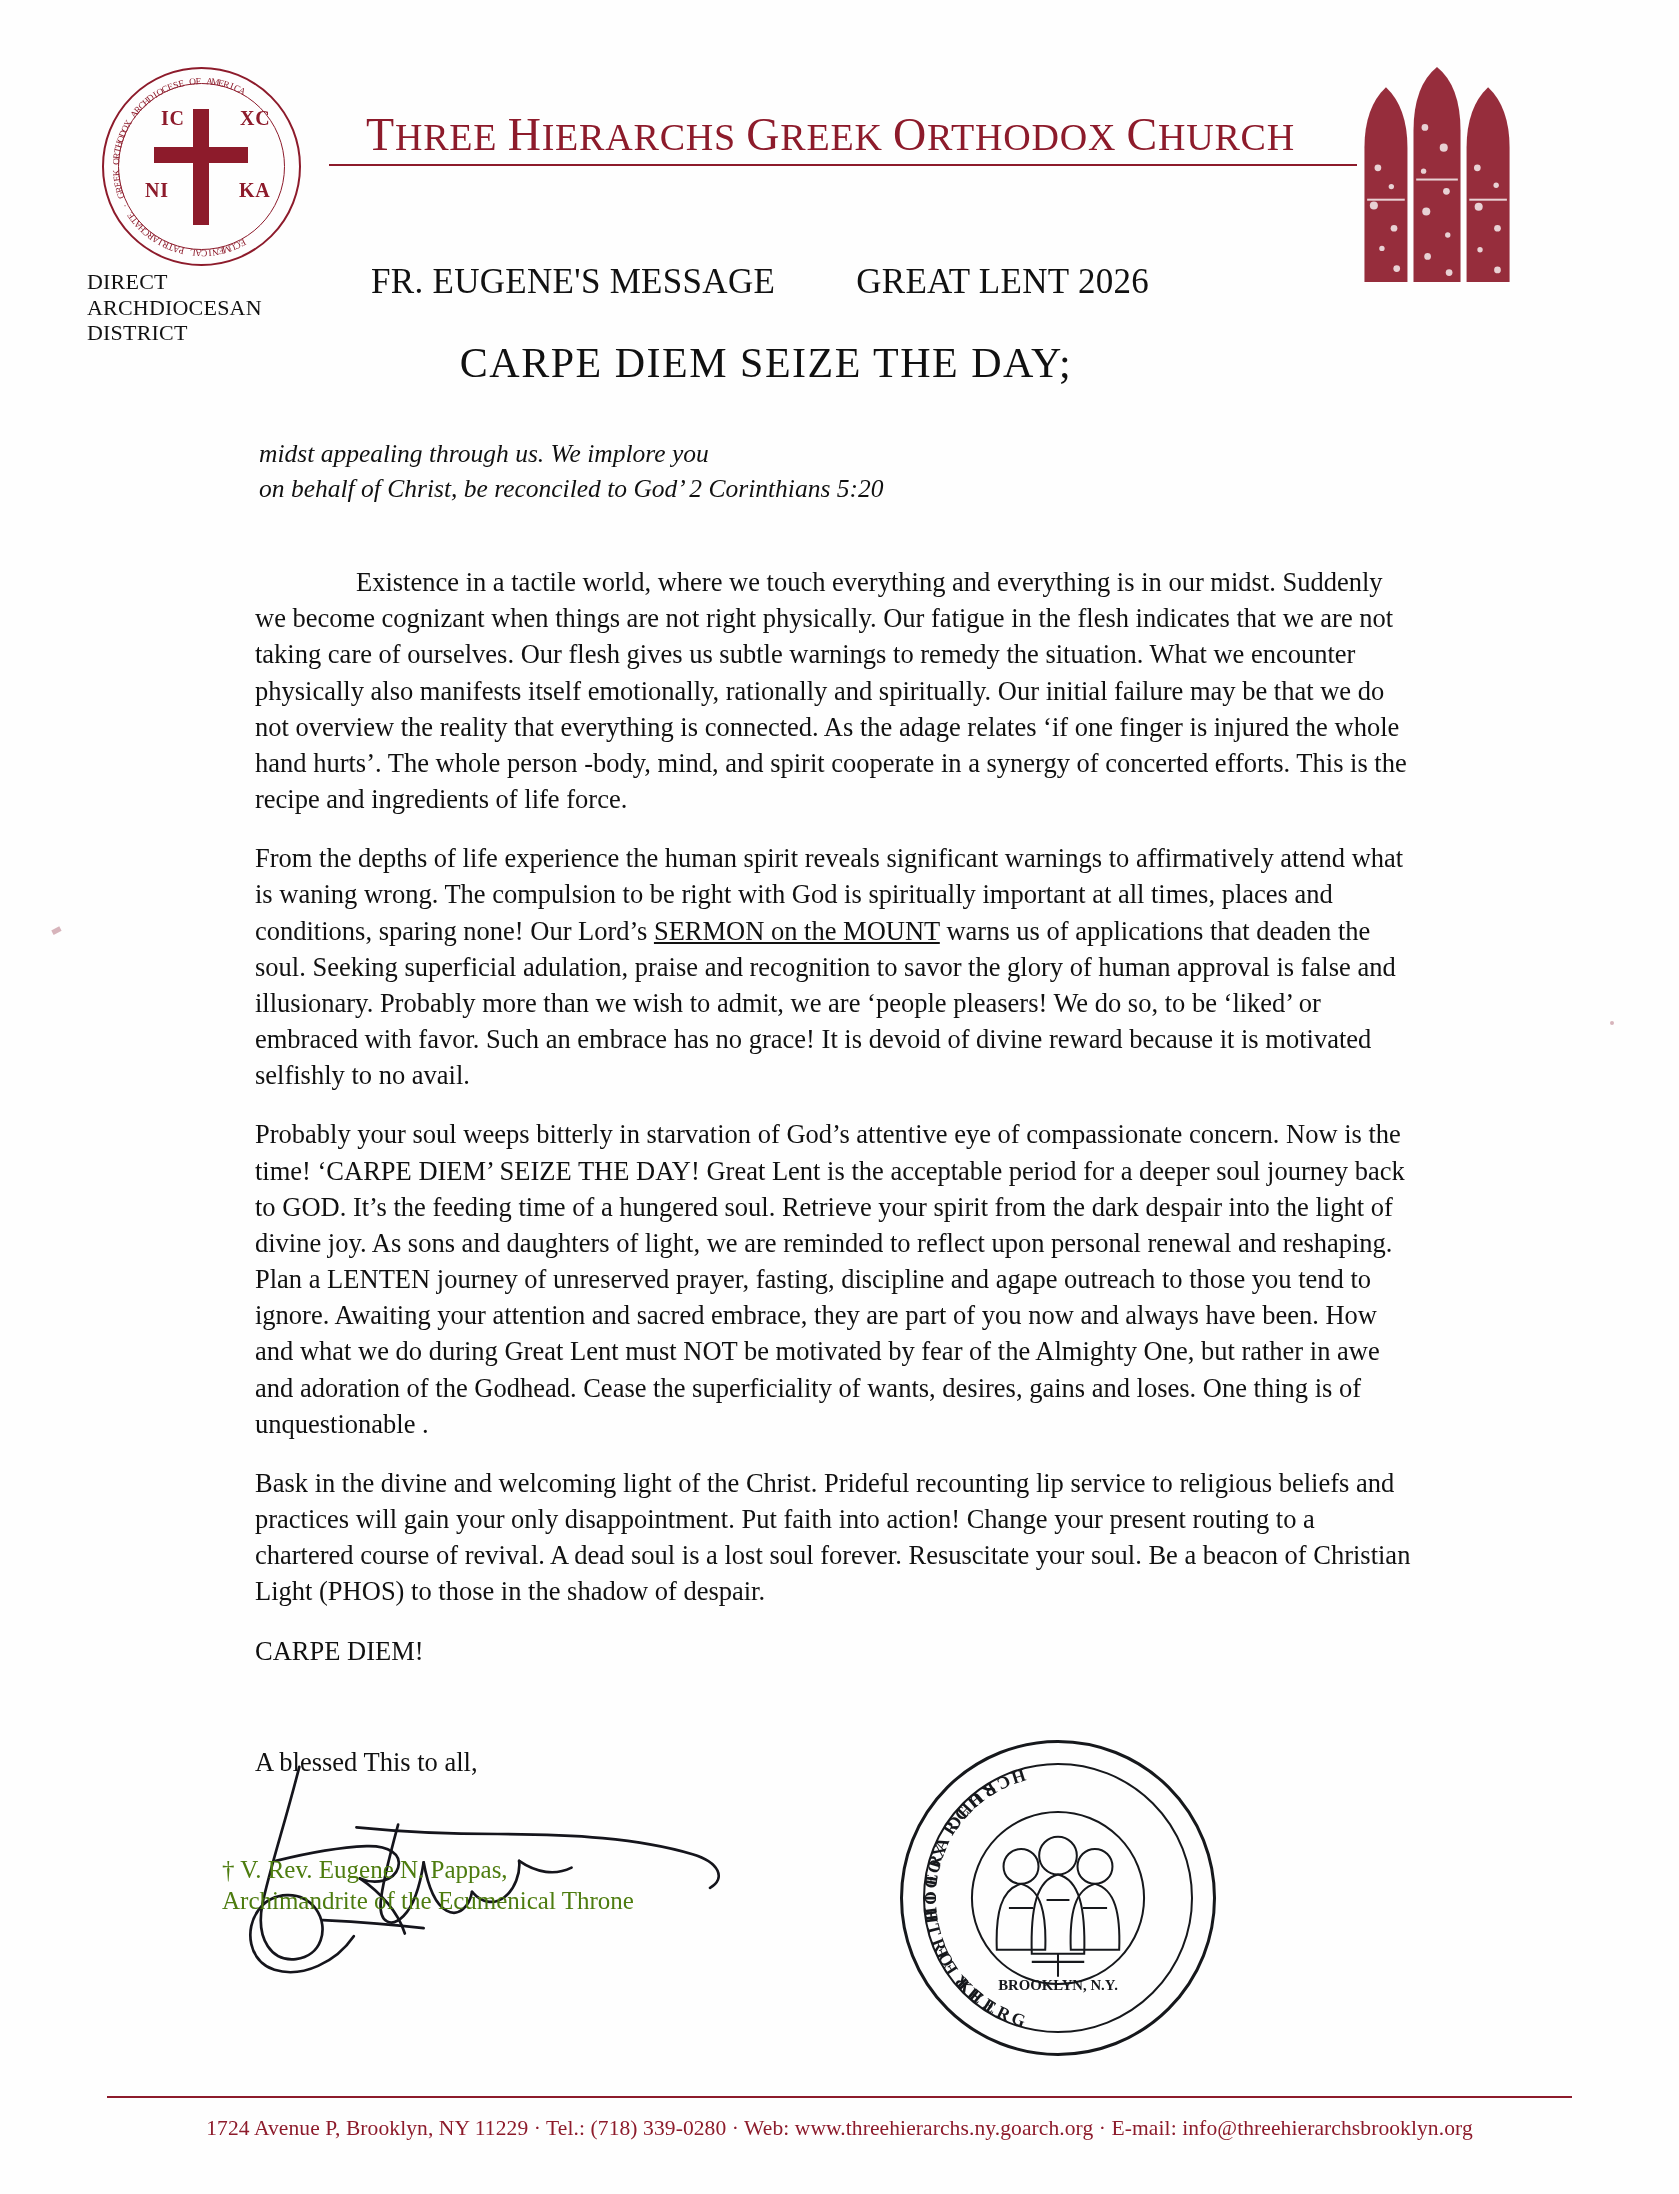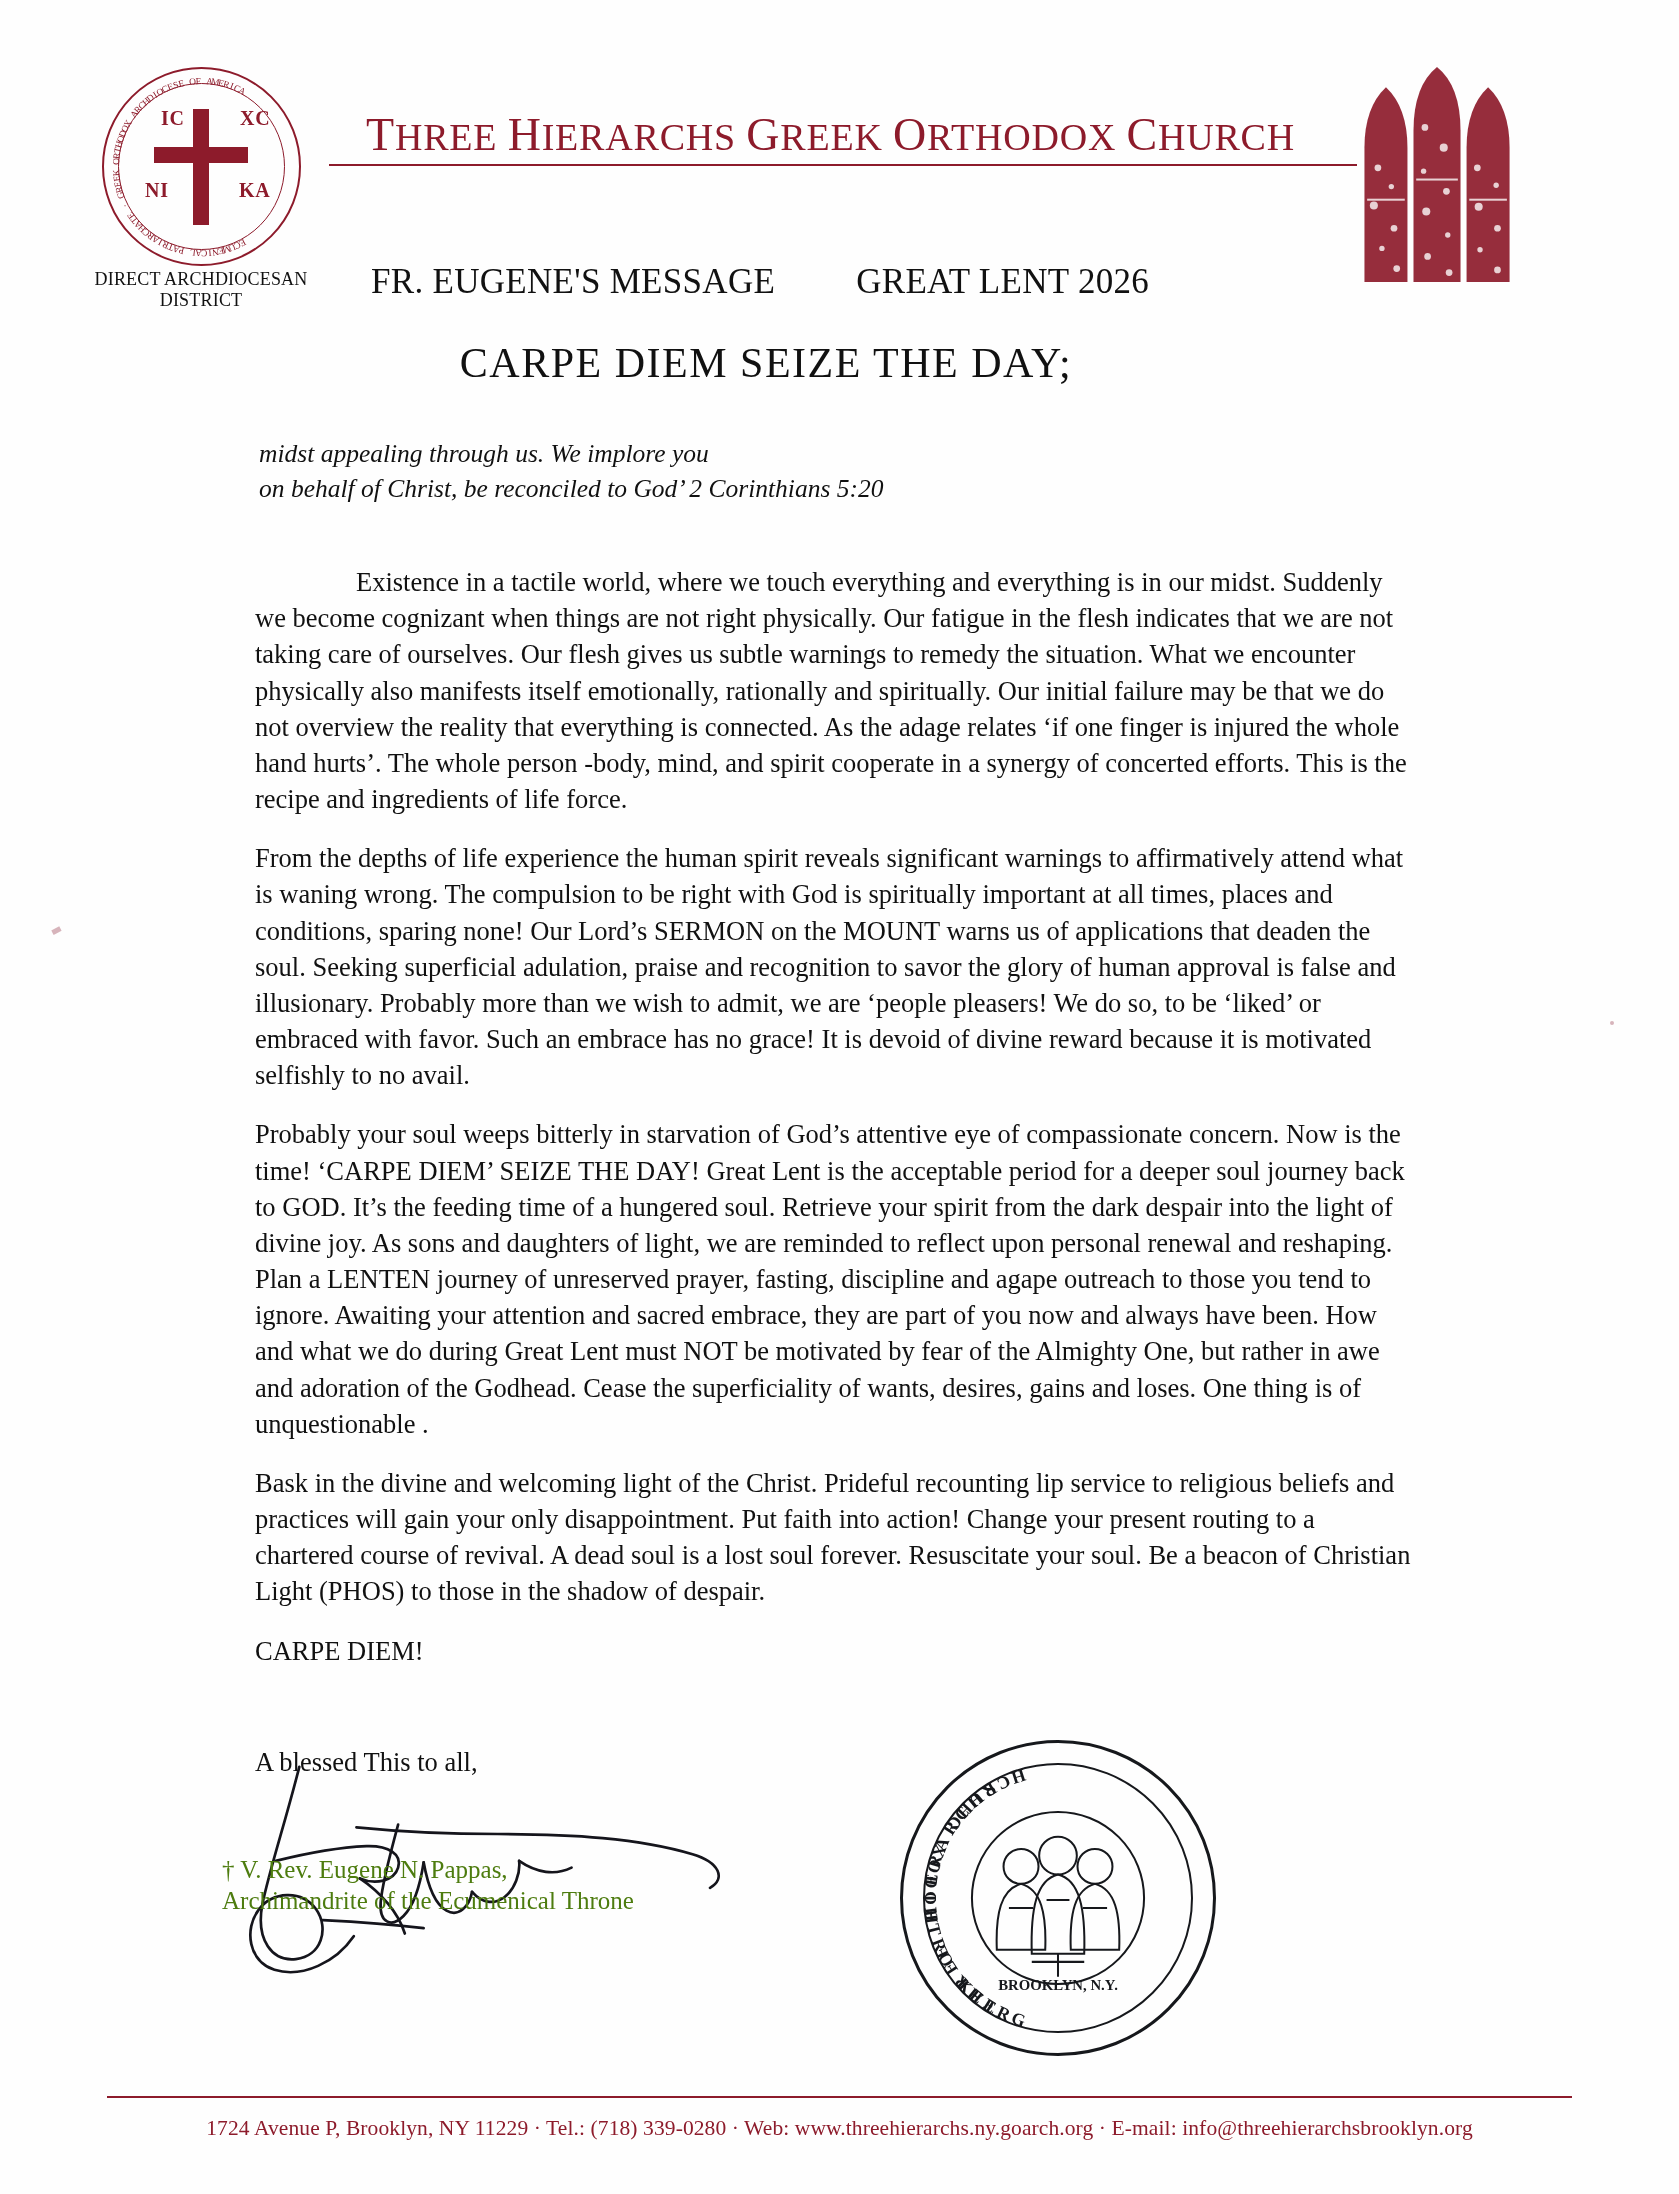--- a/index.html
+++ b/index.html
@@ -108,23 +108,22 @@
     color: #8d1b2b;
     letter-spacing: 0.3px;
     transform-origin: 0 0;
   }
 
   .seal-caption {
     position: absolute;
     left: 0;
     top: 202px;
     width: 228px;
-    text-align: center;
     font-family: "Liberation Serif", serif;
-    font-size: 18px;
+    font-size: 22px;
     color: #111;
     line-height: 1.15;
     letter-spacing: 0.2px;
   }
   .seal-caption .l2 { display: block; }
 
   
   .church-title {
     position: absolute;
     left: 366px;
@@ -198,21 +197,21 @@
     left: 255px;
     top: 564px;
     width: 1162px;
     font-size: 26.5px;
     line-height: 1.365;
     color: #111;
     text-align: left;
   }
   .body-text p { margin: 0 0 23px 0; }
   .body-text p.first { text-indent: 101px; }
-  .underline-phrase { }
+  .underline-phrase { text-decoration: underline; }
 
   
   .closing {
     position: absolute;
     left: 255px;
     top: 1747px;
     font-size: 26.5px;
     color: #111;
   }
   .sig-name {

